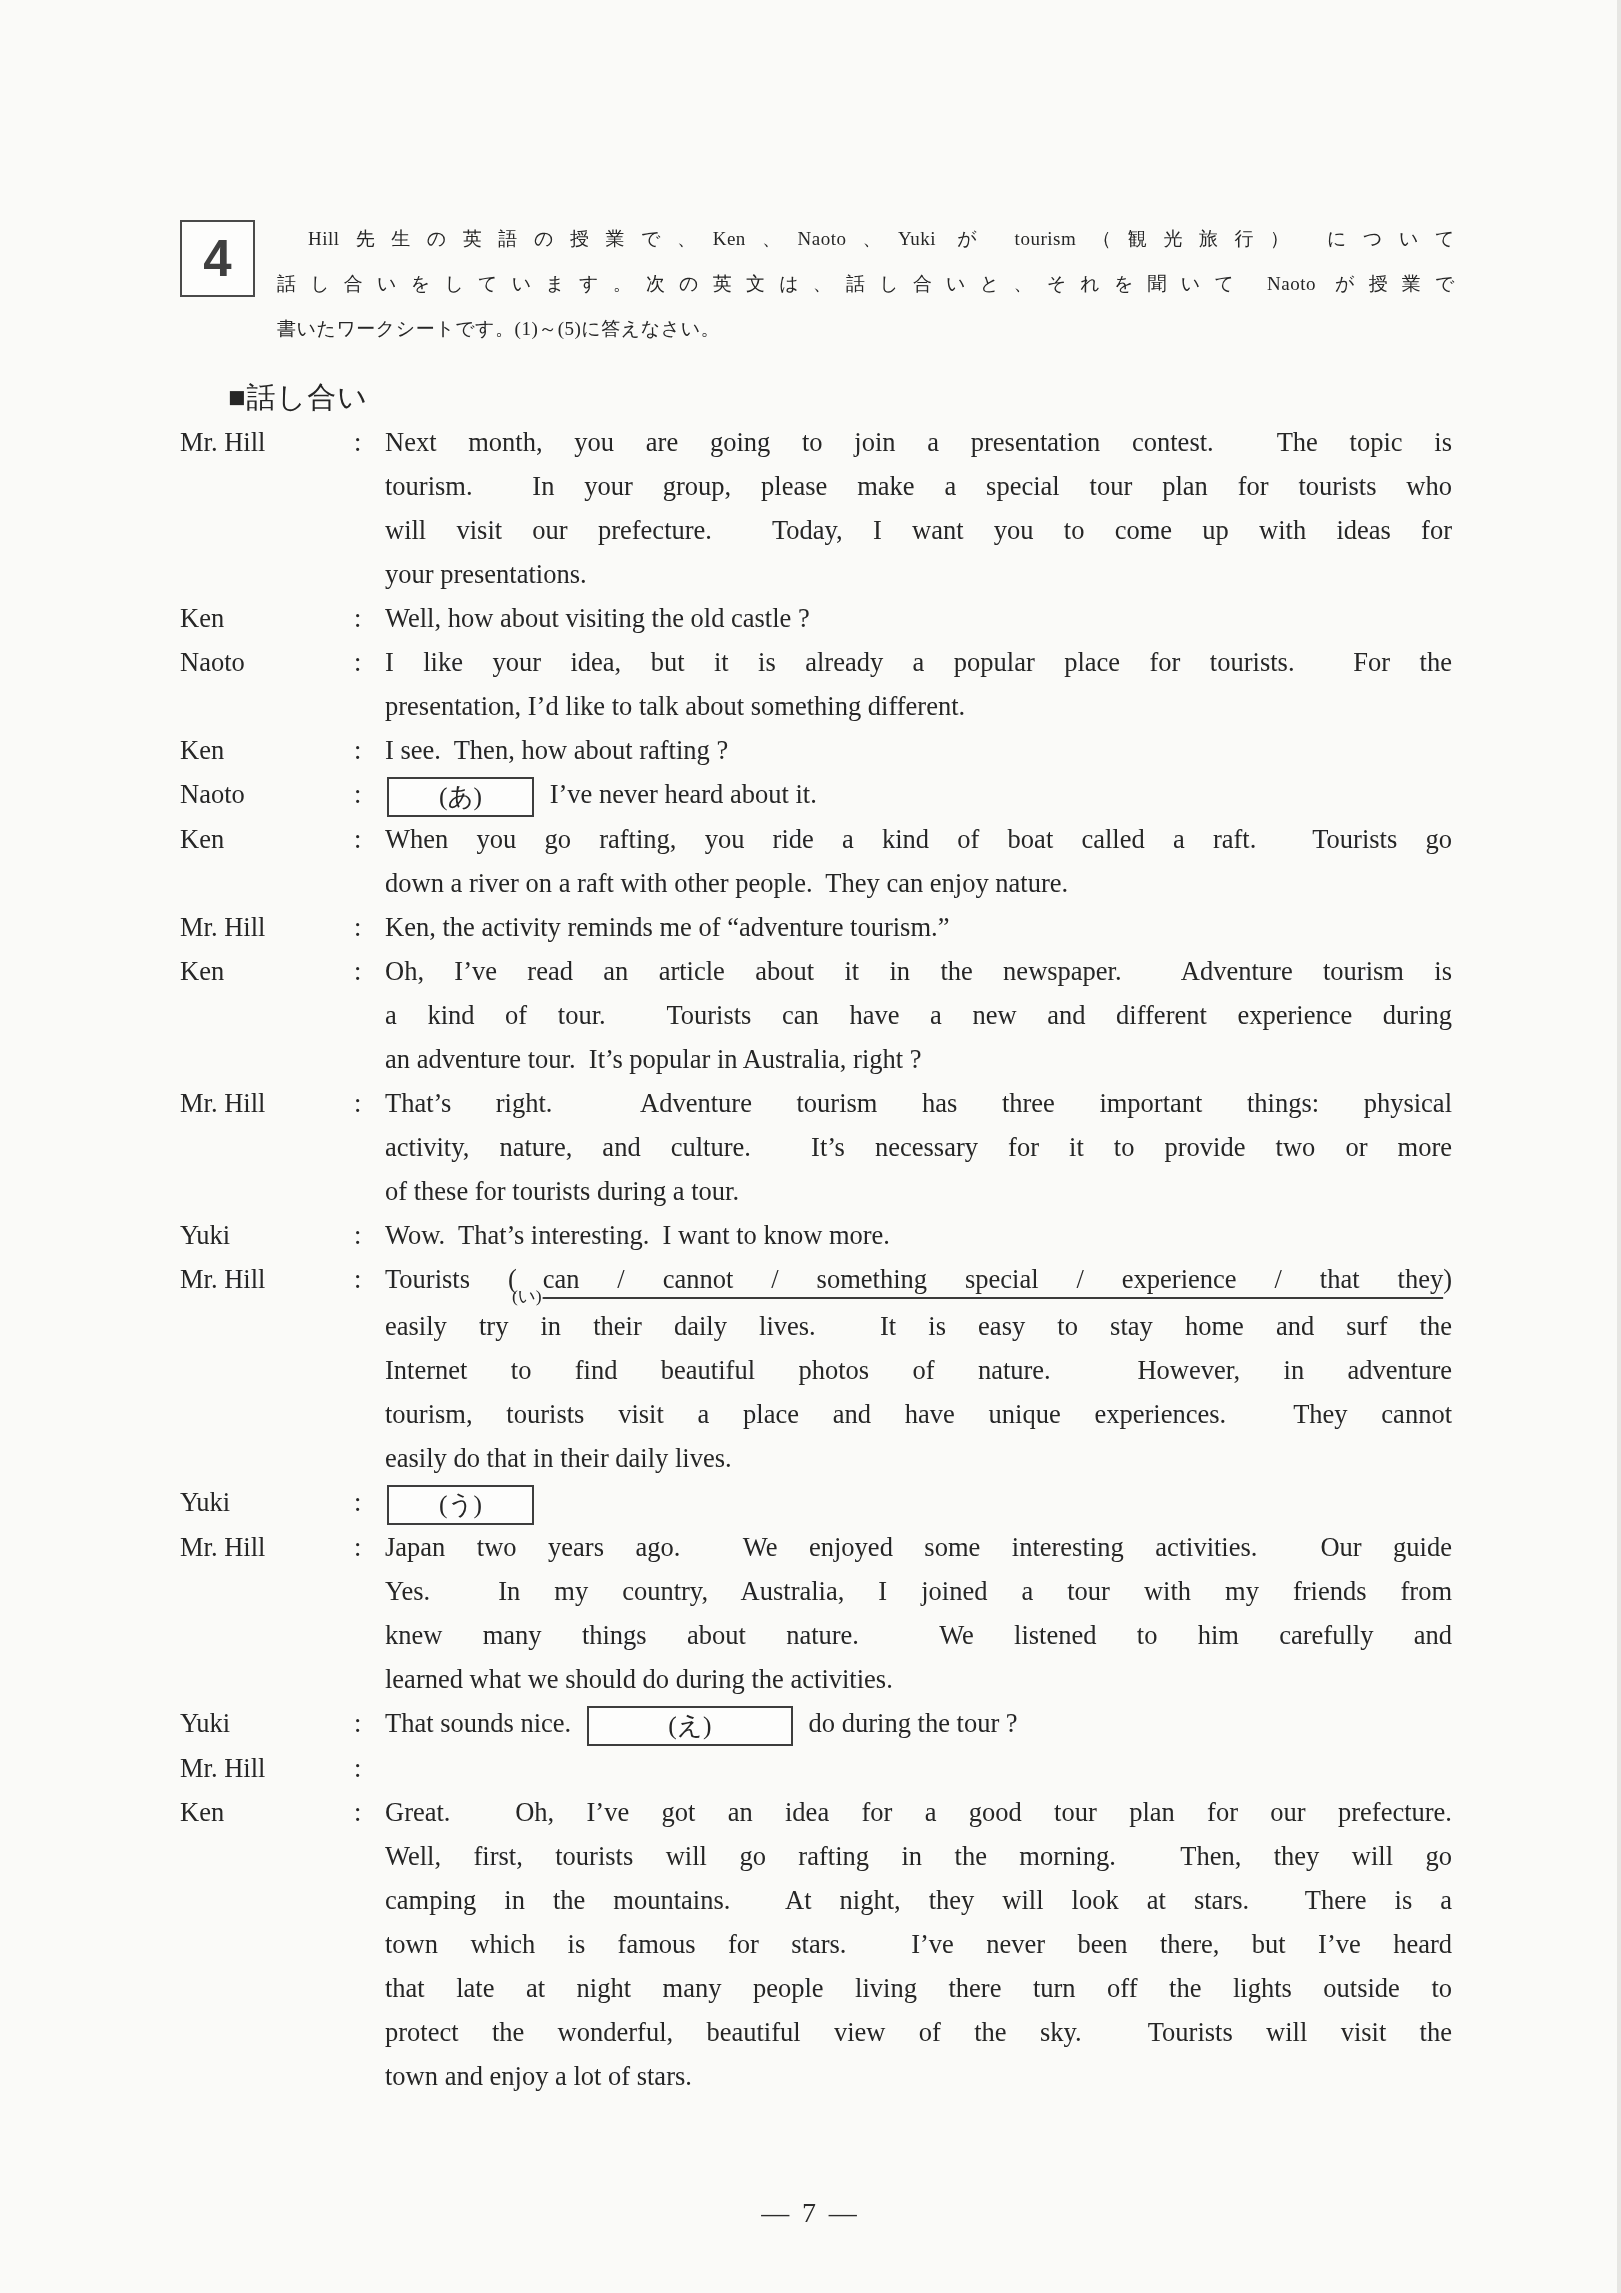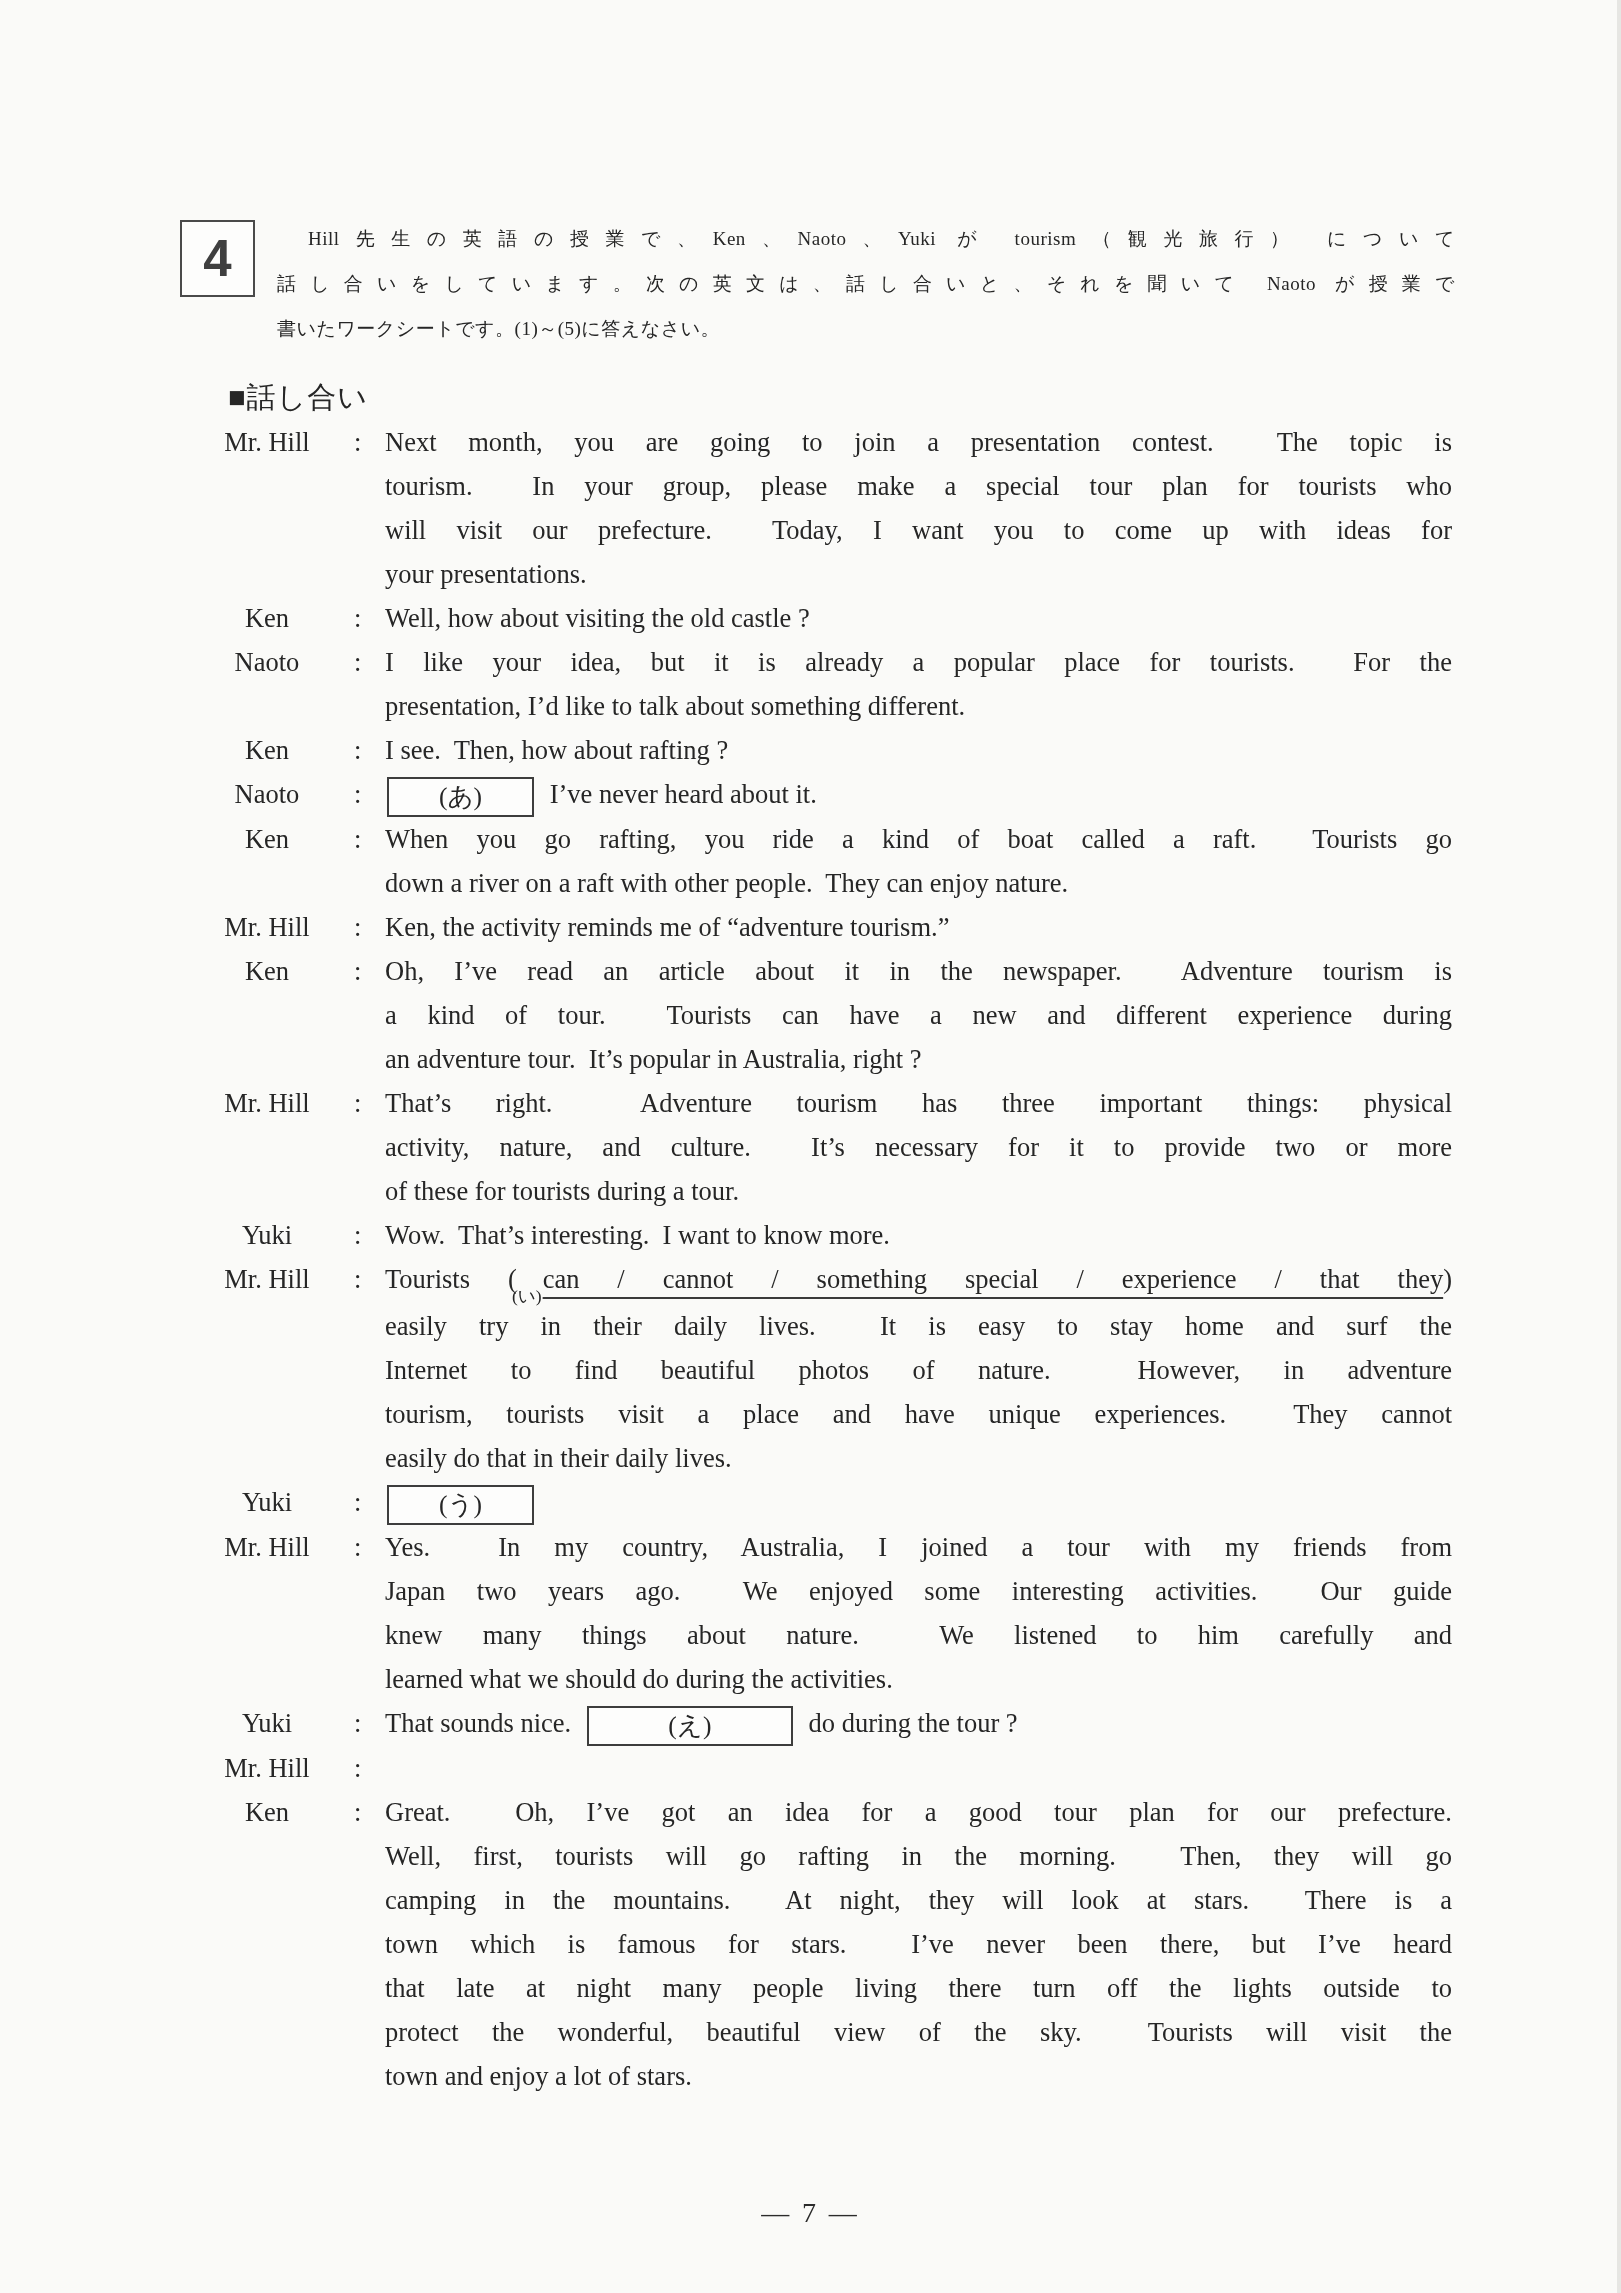--- a/index.html
+++ b/index.html
@@ -32,21 +32,21 @@
     position:absolute;left:180px;top:378px;
     font-size:29px;letter-spacing:1px;margin-left:48px;
   }
 
   
   .dialogue{
     position:absolute;left:180px;top:420px;width:1272px;
     font-size:26.5px;line-height:44px;
   }
   .turn{display:grid;grid-template-columns:174px 31px 1fr;align-items:start;}
-  .spk{white-space:nowrap;text-align:center;}
+  .spk{white-space:nowrap;}
   .colon{text-align:left;}
   .dline{min-height:44px;}
   .dline.just{text-align:justify;text-align-last:justify;}
 
   .ans-box{
     display:inline-block;box-sizing:border-box;height:40px;
     border:2px solid #3d3d3d;background:#fdfdfc;
     text-align:center;line-height:36px;font-size:25.5px;
     vertical-align:middle;margin:0 15.7px;
   }
@@ -180,22 +180,22 @@
       <div class="spk">Yuki</div>
       <div class="colon">:</div>
       <div class="turn-body">
         <div class="dline"><span class="ans-box" style="width: 147px;">(う)</span></div>
       </div>
     </div>
     <div class="turn">
       <div class="spk">Mr. Hill</div>
       <div class="colon">:</div>
       <div class="turn-body">
+        <div class="dline just"><span>Japan two years ago.&nbsp; We enjoyed some interesting activities.&nbsp; Our guide</span></div>
         <div class="dline just"><span>Yes.&nbsp; In my country, Australia, I joined a tour with my friends from</span></div>
-        <div class="dline just"><span>Japan two years ago.&nbsp; We enjoyed some interesting activities.&nbsp; Our guide</span></div>
         <div class="dline just"><span>knew many things about nature.&nbsp; We listened to him carefully and</span></div>
         <div class="dline"><span>learned what we should do during the activities.</span></div>
       </div>
     </div>
     <div class="turn">
       <div class="spk">Yuki</div>
       <div class="colon">:</div>
       <div class="turn-body">
         <div class="dline"><span>That sounds nice.</span><span class="ans-box" style="width: 206px;">(え)</span><span>do during the tour ?</span></div>
       </div>

